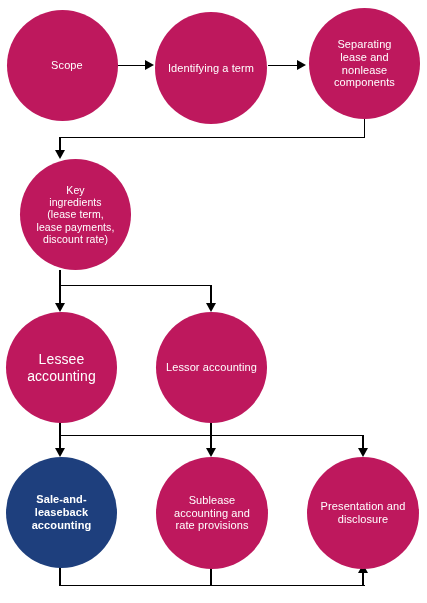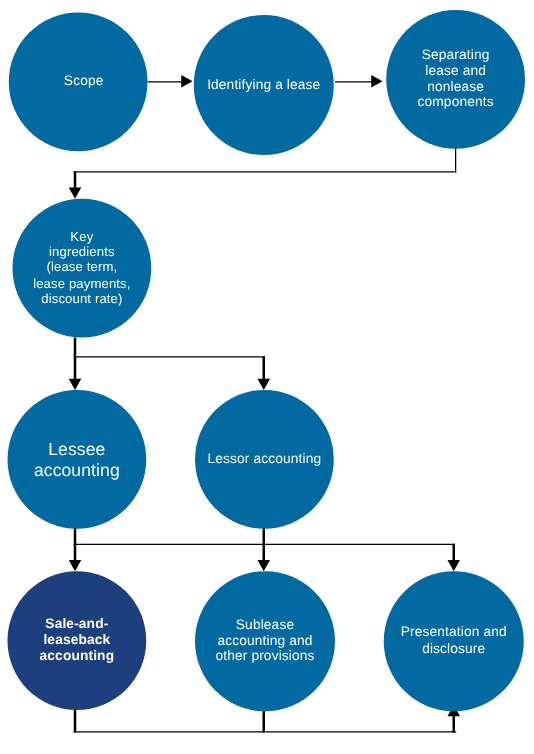--- a/index.html
+++ b/index.html
@@ -29,32 +29,32 @@
     box-sizing: border-box;
   }
   .node .node-label {
     display: block;
     width: 92%;
     line-height: 1.18;
     white-space: pre-line;
     letter-spacing: 0.1px;
   }
   .node.gray {
-    background: #0369a1;
+    background: #be185d;
     font-weight: 400;
   }
   .node.blue {
     background: #1e3f7d;
     font-weight: 700;
   }
   
   #node-scope        { left: 7px;   top: 10px;  width: 111px; height: 111px; font-size: 11px; justify-content: flex-end; }
   #node-identifying  { left: 155px; top: 12px;  width: 112px; height: 112px; font-size: 11px; }
   #node-separating   { left: 309px; top: 8px;   width: 111px; height: 111px; font-size: 11px; }
-  #node-key          { left: 10px;   top: 159px; width: 111px; height: 111px; font-size: 10.5px; }
+  #node-key          { left: 20px;   top: 159px; width: 111px; height: 111px; font-size: 10.5px; }
   #node-lessee       { left: 6px;   top: 312px; width: 111px; height: 111px; font-size: 14px; }
   #node-lessor       { left: 156px; top: 312px; width: 111px; height: 111px; font-size: 11px; }
   #node-sale         { left: 6px;   top: 457px; width: 111px; height: 111px; font-size: 11px; }
   #node-sublease     { left: 156px; top: 457px; width: 112px; height: 112px; font-size: 11px; }
   #node-presentation { left: 307px; top: 457px; width: 112px; height: 112px; font-size: 11px; }
 
   
   .seg {
     position: absolute;
     background: #000000;
@@ -119,21 +119,21 @@
   <div class="seg v" style="left:210px; top:558px; height:28px;"></div>
   <div class="seg h" style="left:59px; top:585px; width:306px;"></div>
   <div class="seg v" style="left:362px; top:572px; height:14px;"></div>
   <div class="arrow up" style="left:358px; top:564px;"></div>
 
   <div class="node gray" id="node-scope">
     <span class="node-label">Scope</span>
   </div>
 
   <div class="node gray" id="node-identifying">
-    <span class="node-label">Identifying a lease</span>
+    <span class="node-label">Identifying a term</span>
   </div>
 
   <div class="node gray" id="node-separating">
     <span class="node-label">Separating
 lease and
 nonlease
 components</span>
   </div>
 
   <div class="node gray" id="node-key">
@@ -154,21 +154,21 @@
 
   <div class="node blue" id="node-sale">
     <span class="node-label">Sale-and-
 leaseback
 accounting</span>
   </div>
 
   <div class="node gray" id="node-sublease">
     <span class="node-label">Sublease
 accounting and
-other provisions</span>
+rate provisions</span>
   </div>
 
   <div class="node gray" id="node-presentation">
     <span class="node-label">Presentation and
 disclosure</span>
   </div>
 
 </div>
 
 </body></html>

